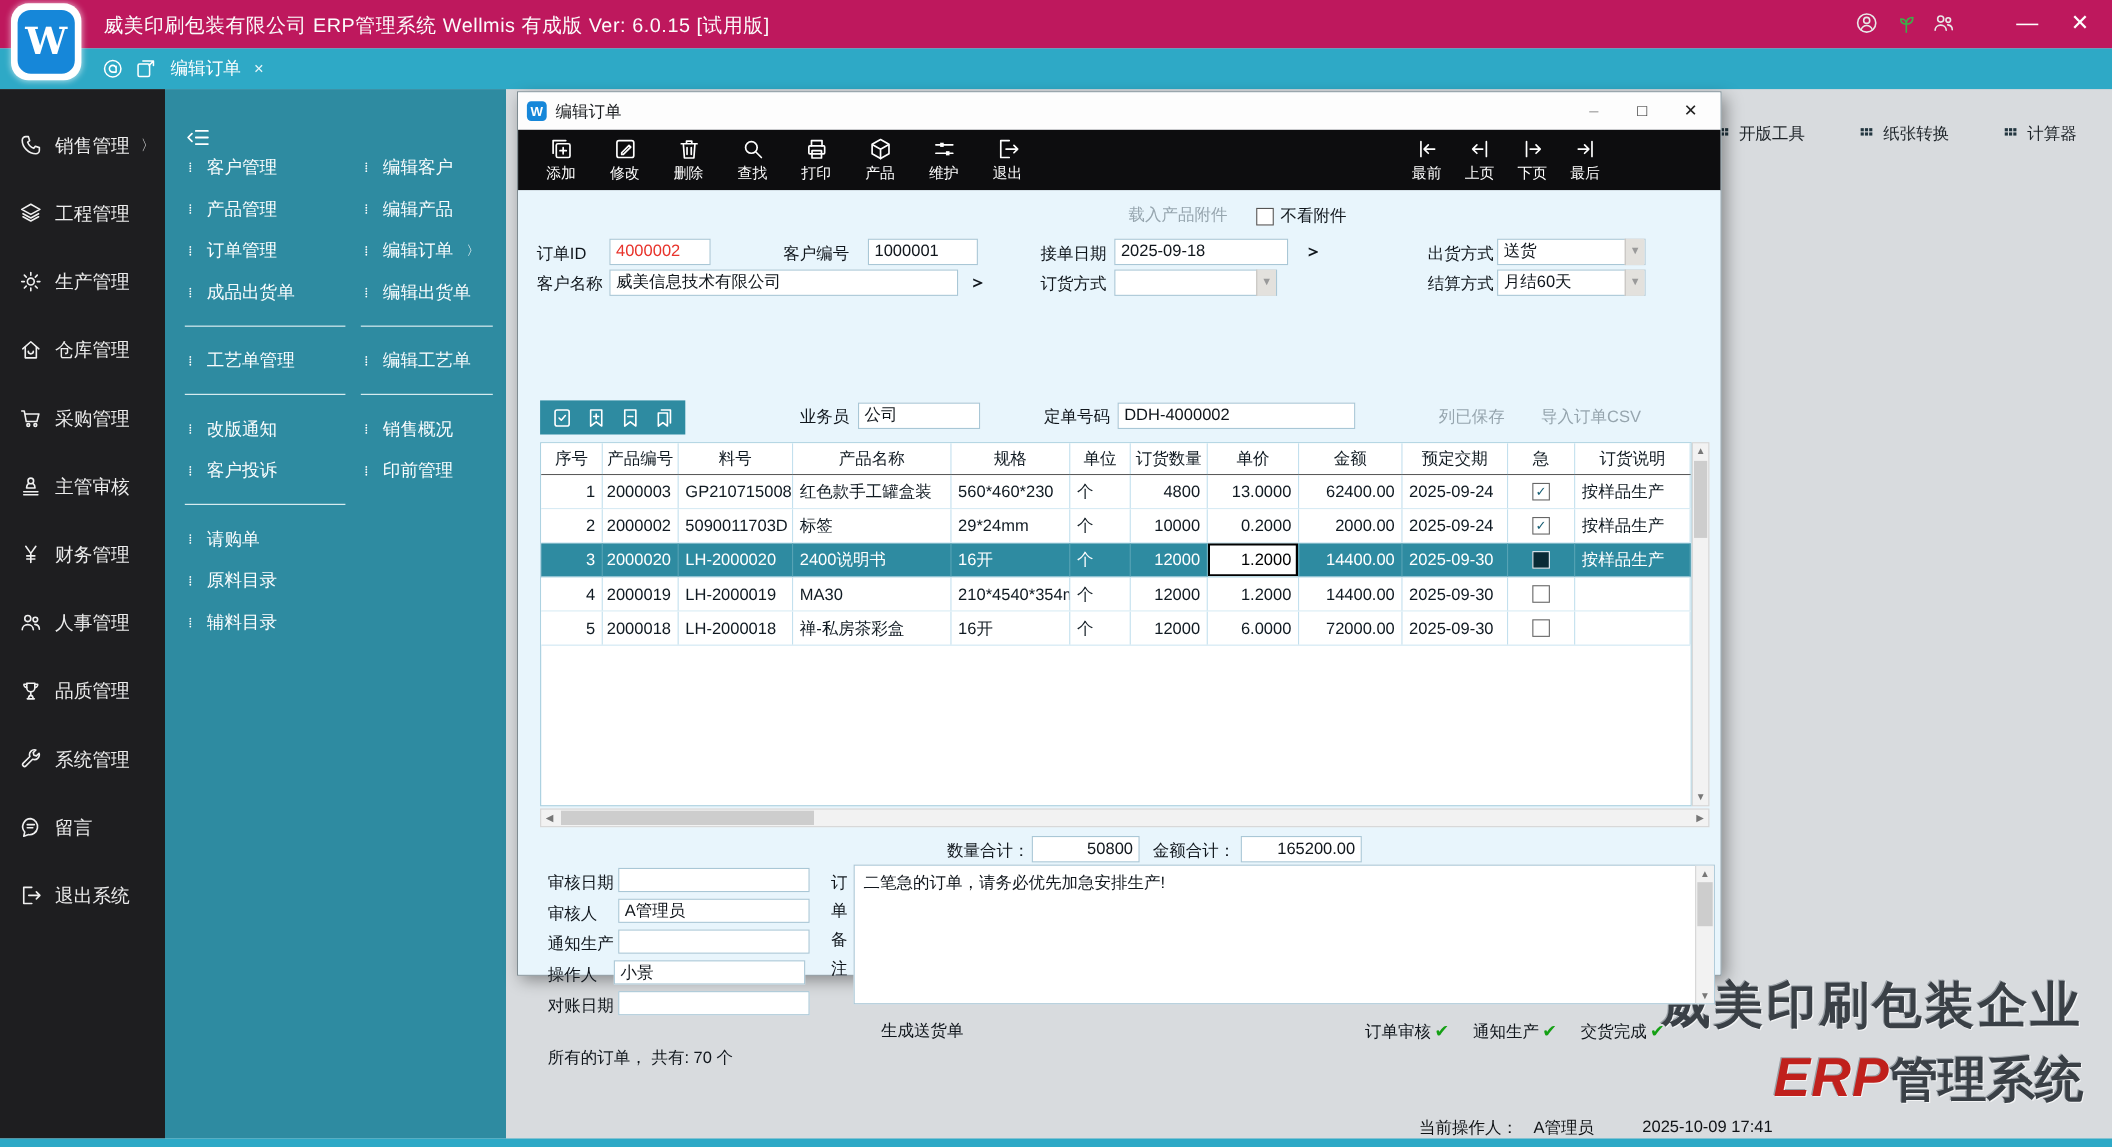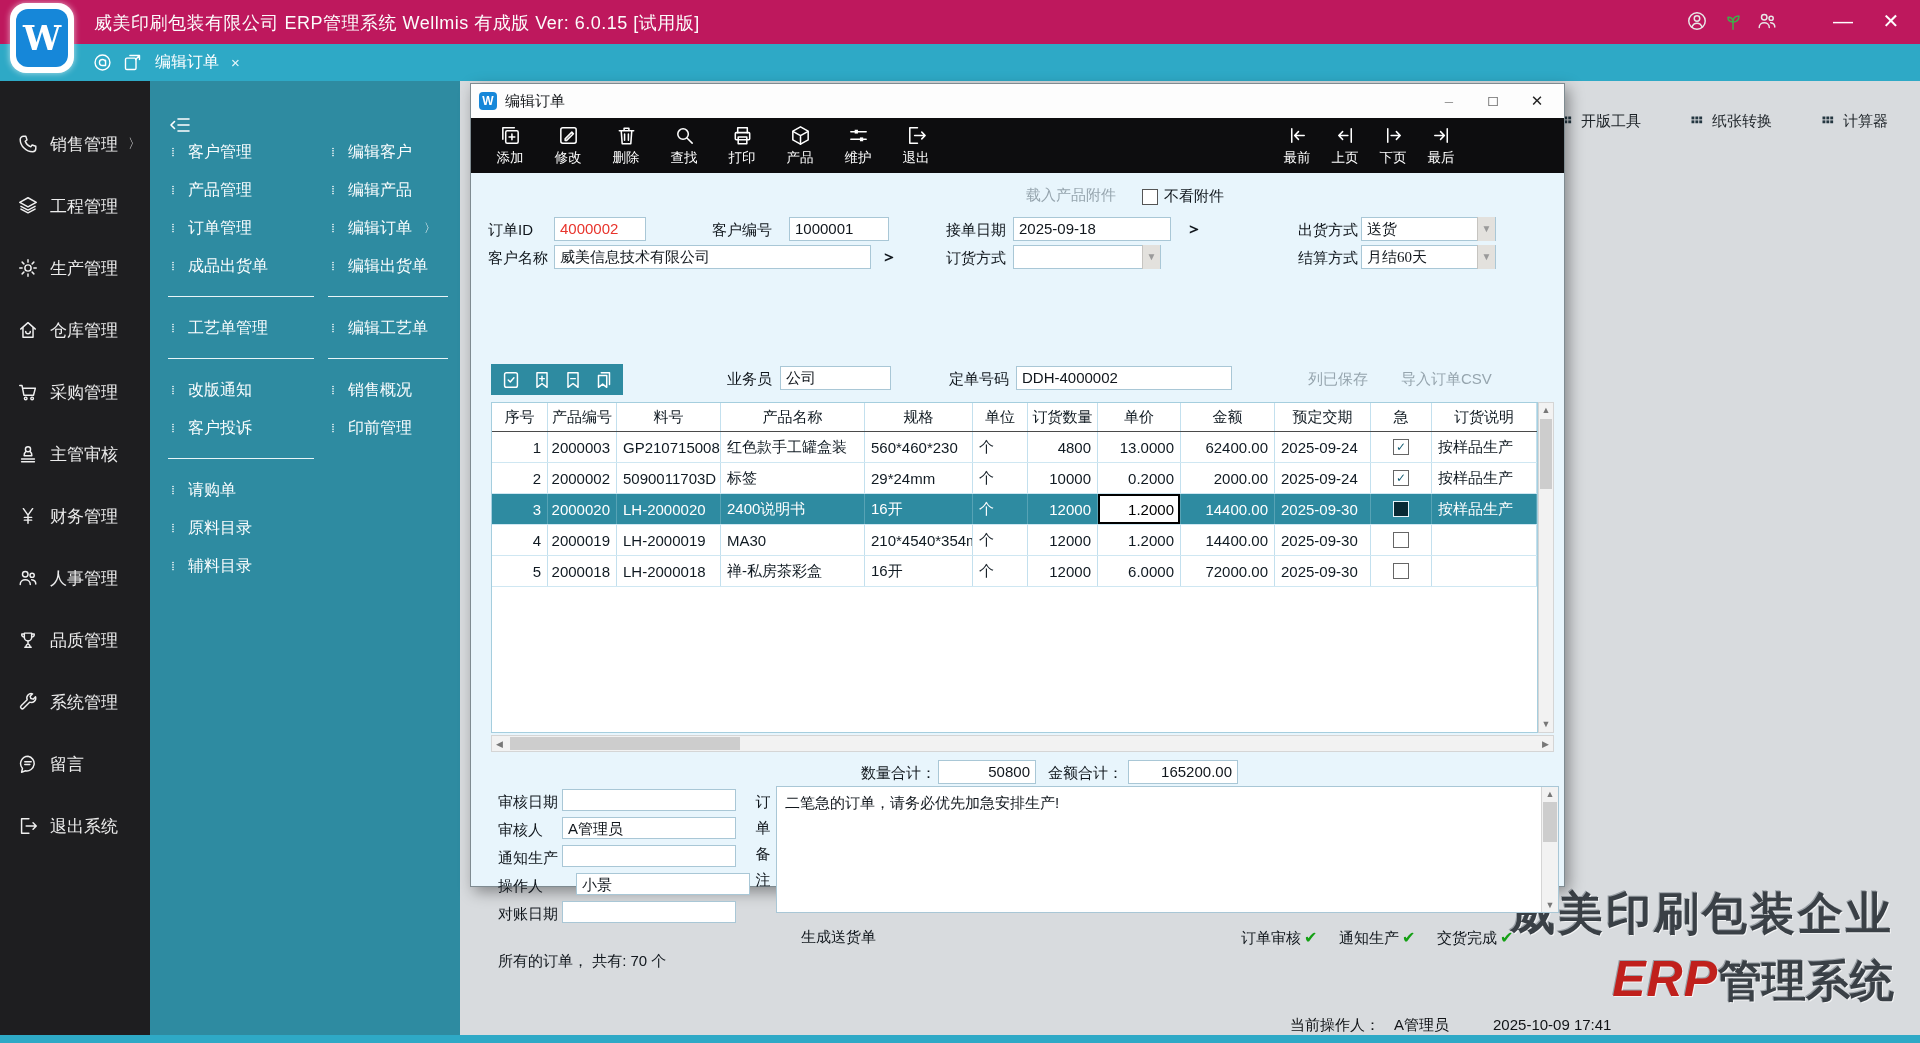--- a/index.html
+++ b/index.html
@@ -16,21 +16,21 @@
   .tabbar{position:absolute;left:0;top:44px;width:1920px;height:37px;background:#2ea9c6;}
   .tab-ico{position:absolute;top:8px;width:21px;height:21px;color:#fff;}
   .tab-item{position:absolute;left:155px;top:8px;color:#fff;font-size:16px;display:flex;gap:12px;align-items:center;}
   .tab-close{font-size:15px;color:#eaf7fb;}
   .logo{position:absolute;left:10px;top:3px;width:64px;height:70px;background:#fff;border-radius:16px;
         box-shadow:0 0 6px rgba(255,255,255,.65);display:flex;align-items:center;justify-content:center;z-index:30;}
   .logo-inner{width:52px;height:58px;background:#1687d9;border-radius:12px;display:flex;align-items:center;justify-content:center;
         color:#fff;font-size:34px;font-weight:bold;font-family:"DejaVu Serif",serif;}
 
   
-  .sidebar{position:absolute;left:0;top:81px;width:150px;height:954px;background:#1e1e20;padding-top:32px;box-sizing:border-box;}
+  .sidebar{position:absolute;left:0;top:81px;width:150px;height:954px;background:#1e1e20;padding-top:20px;box-sizing:border-box;}
   .side-item{height:62px;display:flex;align-items:center;padding-left:17px;color:#ececec;cursor:pointer;}
   .side-item .sicon{width:22px;height:22px;margin-right:11px;flex:0 0 auto;color:#f0f0f0;}
   .side-item .slabel{font-size:17px;}
   .side-item .schev{margin-left:10px;font-size:13px;color:#dcdcdc;}
 
   
   .submenu{position:absolute;left:150px;top:81px;width:310px;height:954px;background:#2e8ba1;}
   .collapse{position:absolute;left:18px;top:32px;width:24px;height:24px;color:#fff;}
   .subcol{position:absolute;top:52px;}
   .subcol-a{left:16px;width:156px;}
@@ -68,21 +68,21 @@
   .tbtn .ticon{width:23px;height:23px;}
   .tbtn .tlabel{font-size:13.5px;margin-top:2px;}
   .navgrp{position:absolute;right:100px;top:0;height:55px;display:flex;align-items:center;gap:2px;}
   .dlg-body{position:absolute;left:0;top:89px;right:0;bottom:0;background:#e8f5fc;}
 
   .flabel{position:absolute;font-size:15px;color:#10161c;}
   .gray-link{position:absolute;font-size:15px;color:#96a5ae;cursor:pointer;}
   .finput{position:absolute;height:24px;background:#fff;border:1px solid #a9c7d6;font-size:15px;
           color:#10161c;padding:0 5px;box-sizing:border-box;line-height:22px;}
   .red{color:#e8342c;}
-  .fsel{display:flex;font-family:Liberation Serif, serif;}
+  .fsel{display:flex;}
   .fsel .selval{flex:1;overflow:hidden;white-space:nowrap;}
   .fsel .selarrow{width:17px;margin:-1px -5px -1px 0;background:#e3e1dd;border-left:1px solid #c6c4c0;color:#9a9a9a;
                   font-size:10px;display:flex;align-items:center;justify-content:center;}
   .chev{position:absolute;font-size:16px;font-weight:bold;color:#10161c;}
   .cbox{position:absolute;width:14px;height:14px;border:1px solid #555;background:#fff;}
   .cb-label{position:absolute;font-size:15px;color:#10161c;}
 
   .icon-grp{position:absolute;left:20px;top:191px;width:132px;height:31px;background:#2e8ba1;
             display:flex;align-items:center;justify-content:space-around;padding:0 4px;box-sizing:border-box;}
   .icon-grp .gico{width:22px;height:22px;color:#fff;cursor:pointer;}
@@ -908,21 +908,21 @@
     <div class="finput" style="left:657px;top:587px;width:110px;text-align:right">165200.00</div>
 
     <div id="review">
         <div class="flabel" style="left: 27px; top: 620px;">审核日期</div>
         <div class="finput" style="left: 91px; top: 616px; width: 174px; height: 22px;"></div>
         <div class="flabel" style="left: 27px; top: 648px;">审核人</div>
         <div class="finput" style="left: 91px; top: 644px; width: 174px; height: 22px;">A管理员</div>
         <div class="flabel" style="left: 27px; top: 676px;">通知生产</div>
         <div class="finput" style="left: 91px; top: 672px; width: 174px; height: 22px;"></div>
         <div class="flabel" style="left: 27px; top: 704px;">操作人</div>
-        <div class="finput" style="left: 105px; top: 700px; width: 174px; height: 22px;">小景</div>
+        <div class="finput" style="left: 87px; top: 700px; width: 174px; height: 22px;">小景</div>
         <div class="flabel" style="left: 27px; top: 732px;">对账日期</div>
         <div class="finput" style="left: 91px; top: 728px; width: 174px; height: 22px;"></div>
       </div>
 
     <div id="remark-label">
         <div class="remark-ch" style="top: 620px;">订</div>
         <div class="remark-ch" style="top: 646px;">单</div>
         <div class="remark-ch" style="top: 672px;">备</div>
         <div class="remark-ch" style="top: 698px;">注</div>
       </div>

